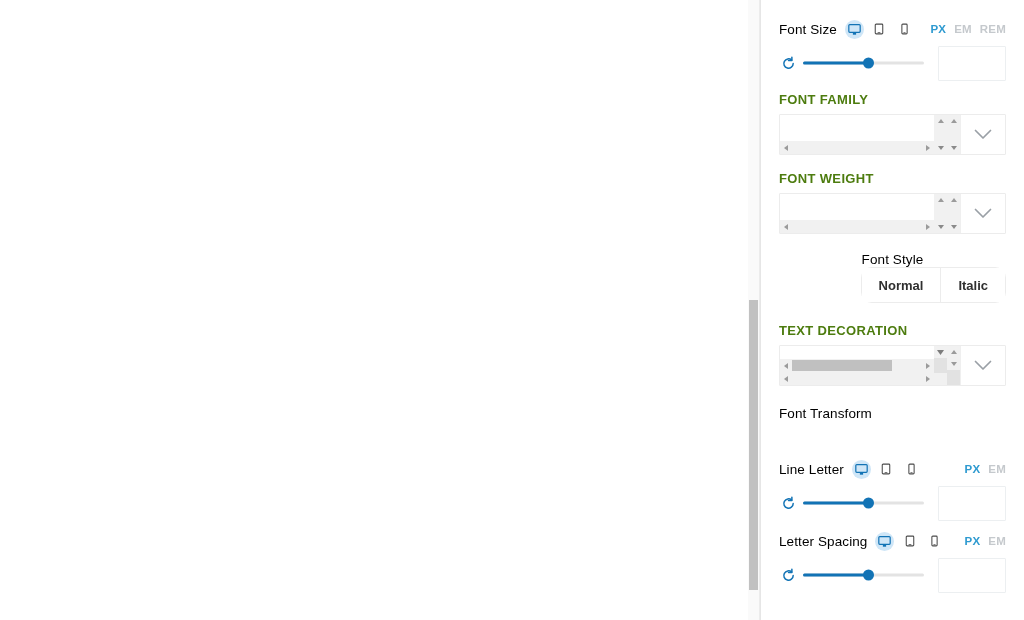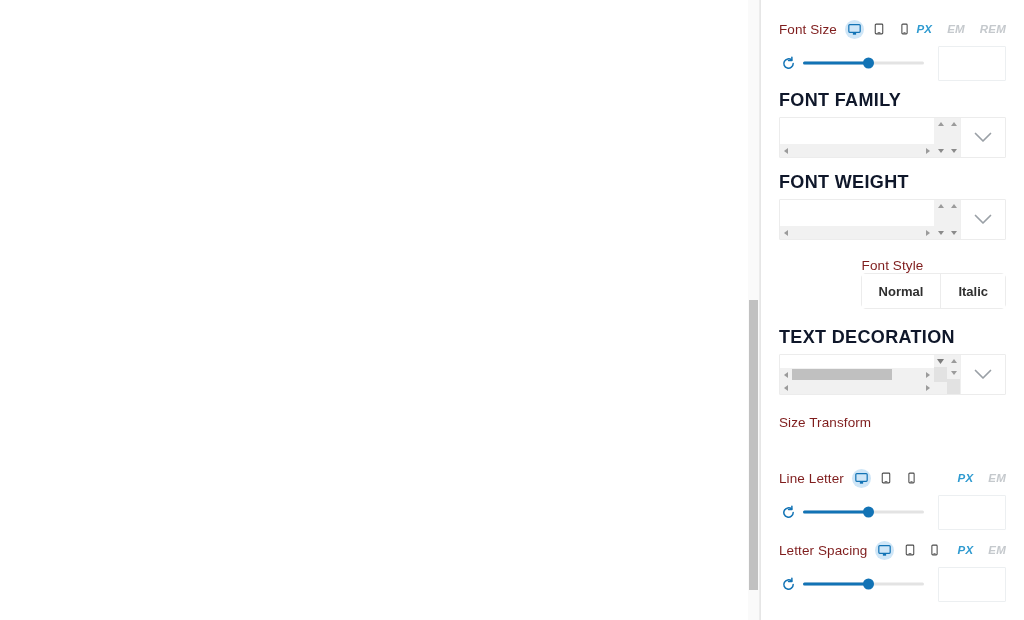--- a/index.html
+++ b/index.html
@@ -67,28 +67,28 @@
     position: relative;
   }
 
   .row-head {
     display: flex;
     align-items: center;
     height: 22px;
   }
   .row-label {
     font-size: 13.5px;
-    color: #7f1d1d;
+    color: #000000;
     font-weight: 400;
     letter-spacing: .1px;
     white-space: nowrap;
   }
   .row-label-caps {
-    font-size: 18px;
-    color: #0f172a;
+    font-size: 13px;
+    color: #4d7c0f;
     font-weight: 700;
     letter-spacing: .35px;
     text-transform: uppercase;
     white-space: nowrap;
   }
 
   
   .devices {
     display: flex;
     align-items: center;
@@ -107,22 +107,21 @@
   .dev.active {
     background: #cfe6f7;
   }
   .dev svg { display:block; }
 
   
   .units {
     margin-left: auto;
     display: flex;
     align-items: center;
-    gap: 15px;
-    font-style: italic;
+    gap: 8px;
   }
   .unit {
     font-size: 11.5px;
     font-weight: 700;
     color: #c5c9cd;
     letter-spacing: .2px;
     cursor: pointer;
   }
   .unit.active { color: #2e9ad0; }
 
@@ -255,21 +254,21 @@
     border-left: 1px solid #efefef;
     cursor: pointer;
   }
 
   
   .seg {
     display: flex;
     border: 1px solid #ececec;
     box-sizing: border-box;
     background: #fff;
-    border-radius: 5px;
+    border-radius: 11px;
   }
   .seg.right {
     margin-left: auto;
   }
   .seg-btn {
     flex: 1 1 auto;
     height: 34px;
     display: flex;
     align-items: center;
     justify-content: center;
@@ -542,21 +541,21 @@
             <svg width="18" height="11" viewBox="0 0 18 11">
               <path d="M1.5 1.5 L9 9 L16.5 1.5" fill="none" stroke="#9aa0a6" stroke-width="1.7" stroke-linecap="round" stroke-linejoin="round"></path>
             </svg>
           </div>
         </div>
       </div>
 
       <div class="sp-18"></div>
 
       <div class="ctl">
-        <span class="row-label">Size Transform</span>
+        <span class="row-label">Font Transform</span>
         <div class="sp-10"></div>
       </div>
 
       <div class="sp-26"></div>
 
       <div class="ctl">
         <div class="row-head">
           <span class="row-label">Line Letter</span>
           <span class="devices">
             <span class="dev active">

